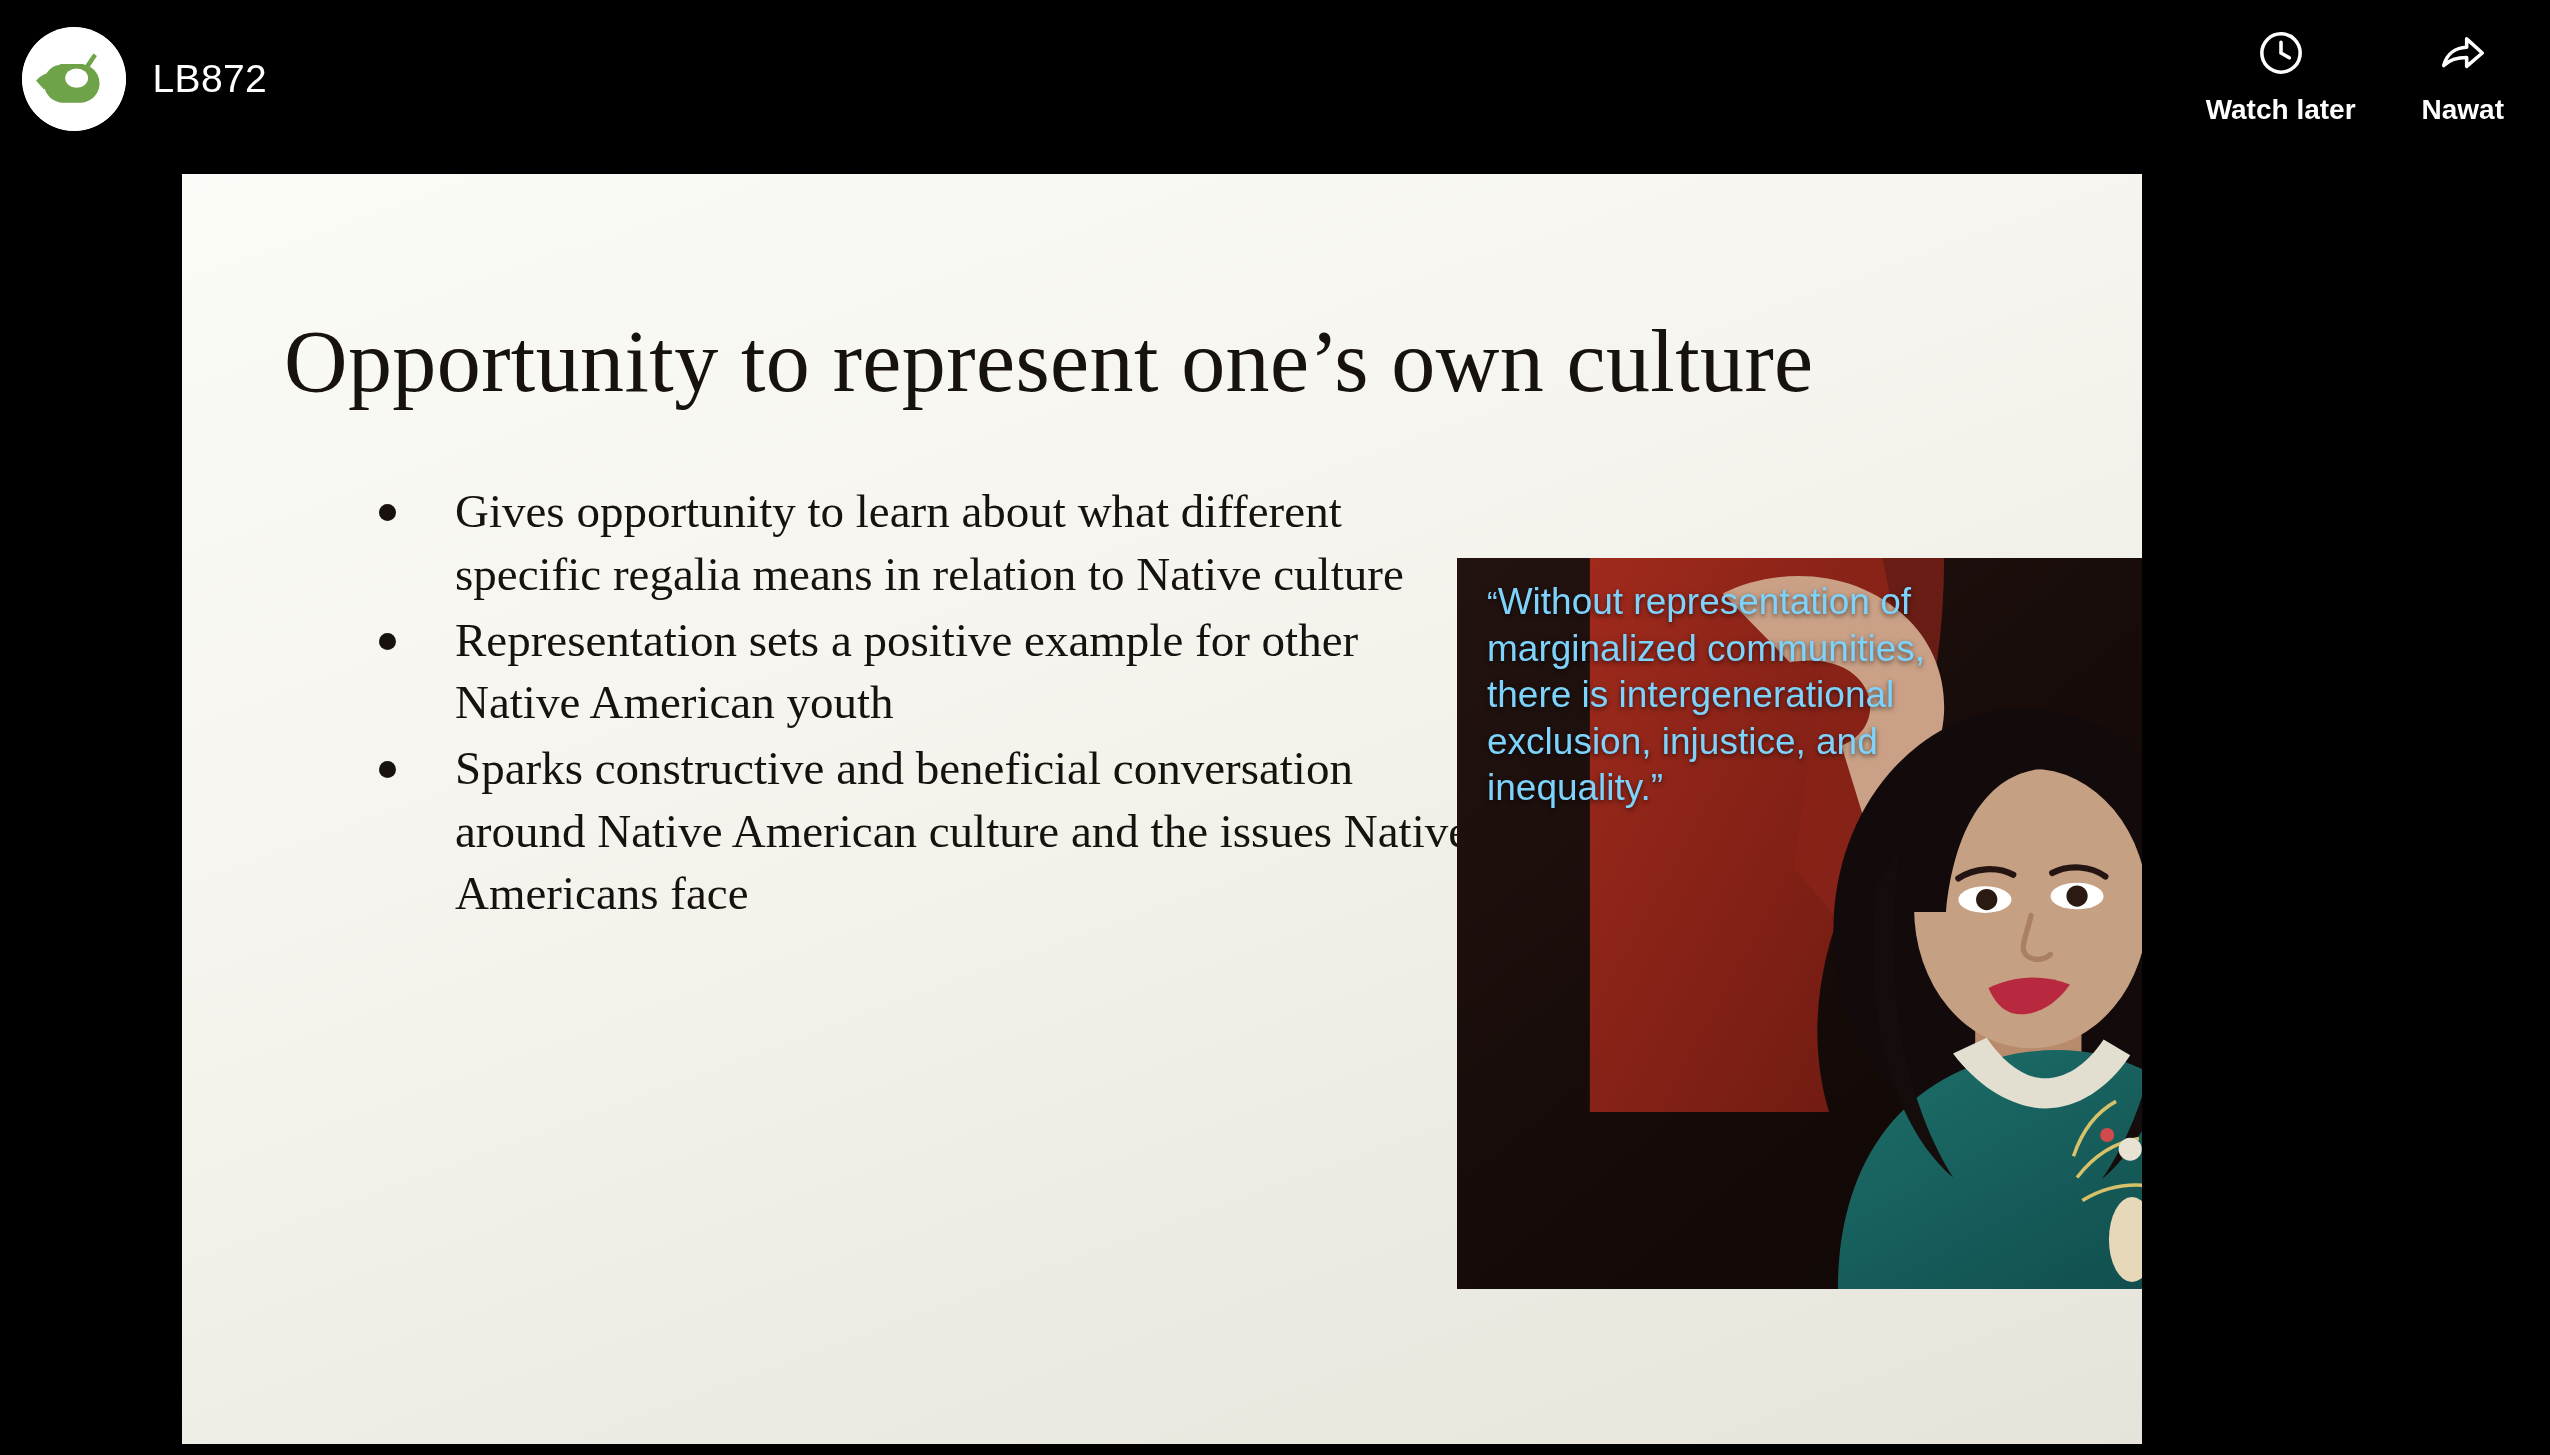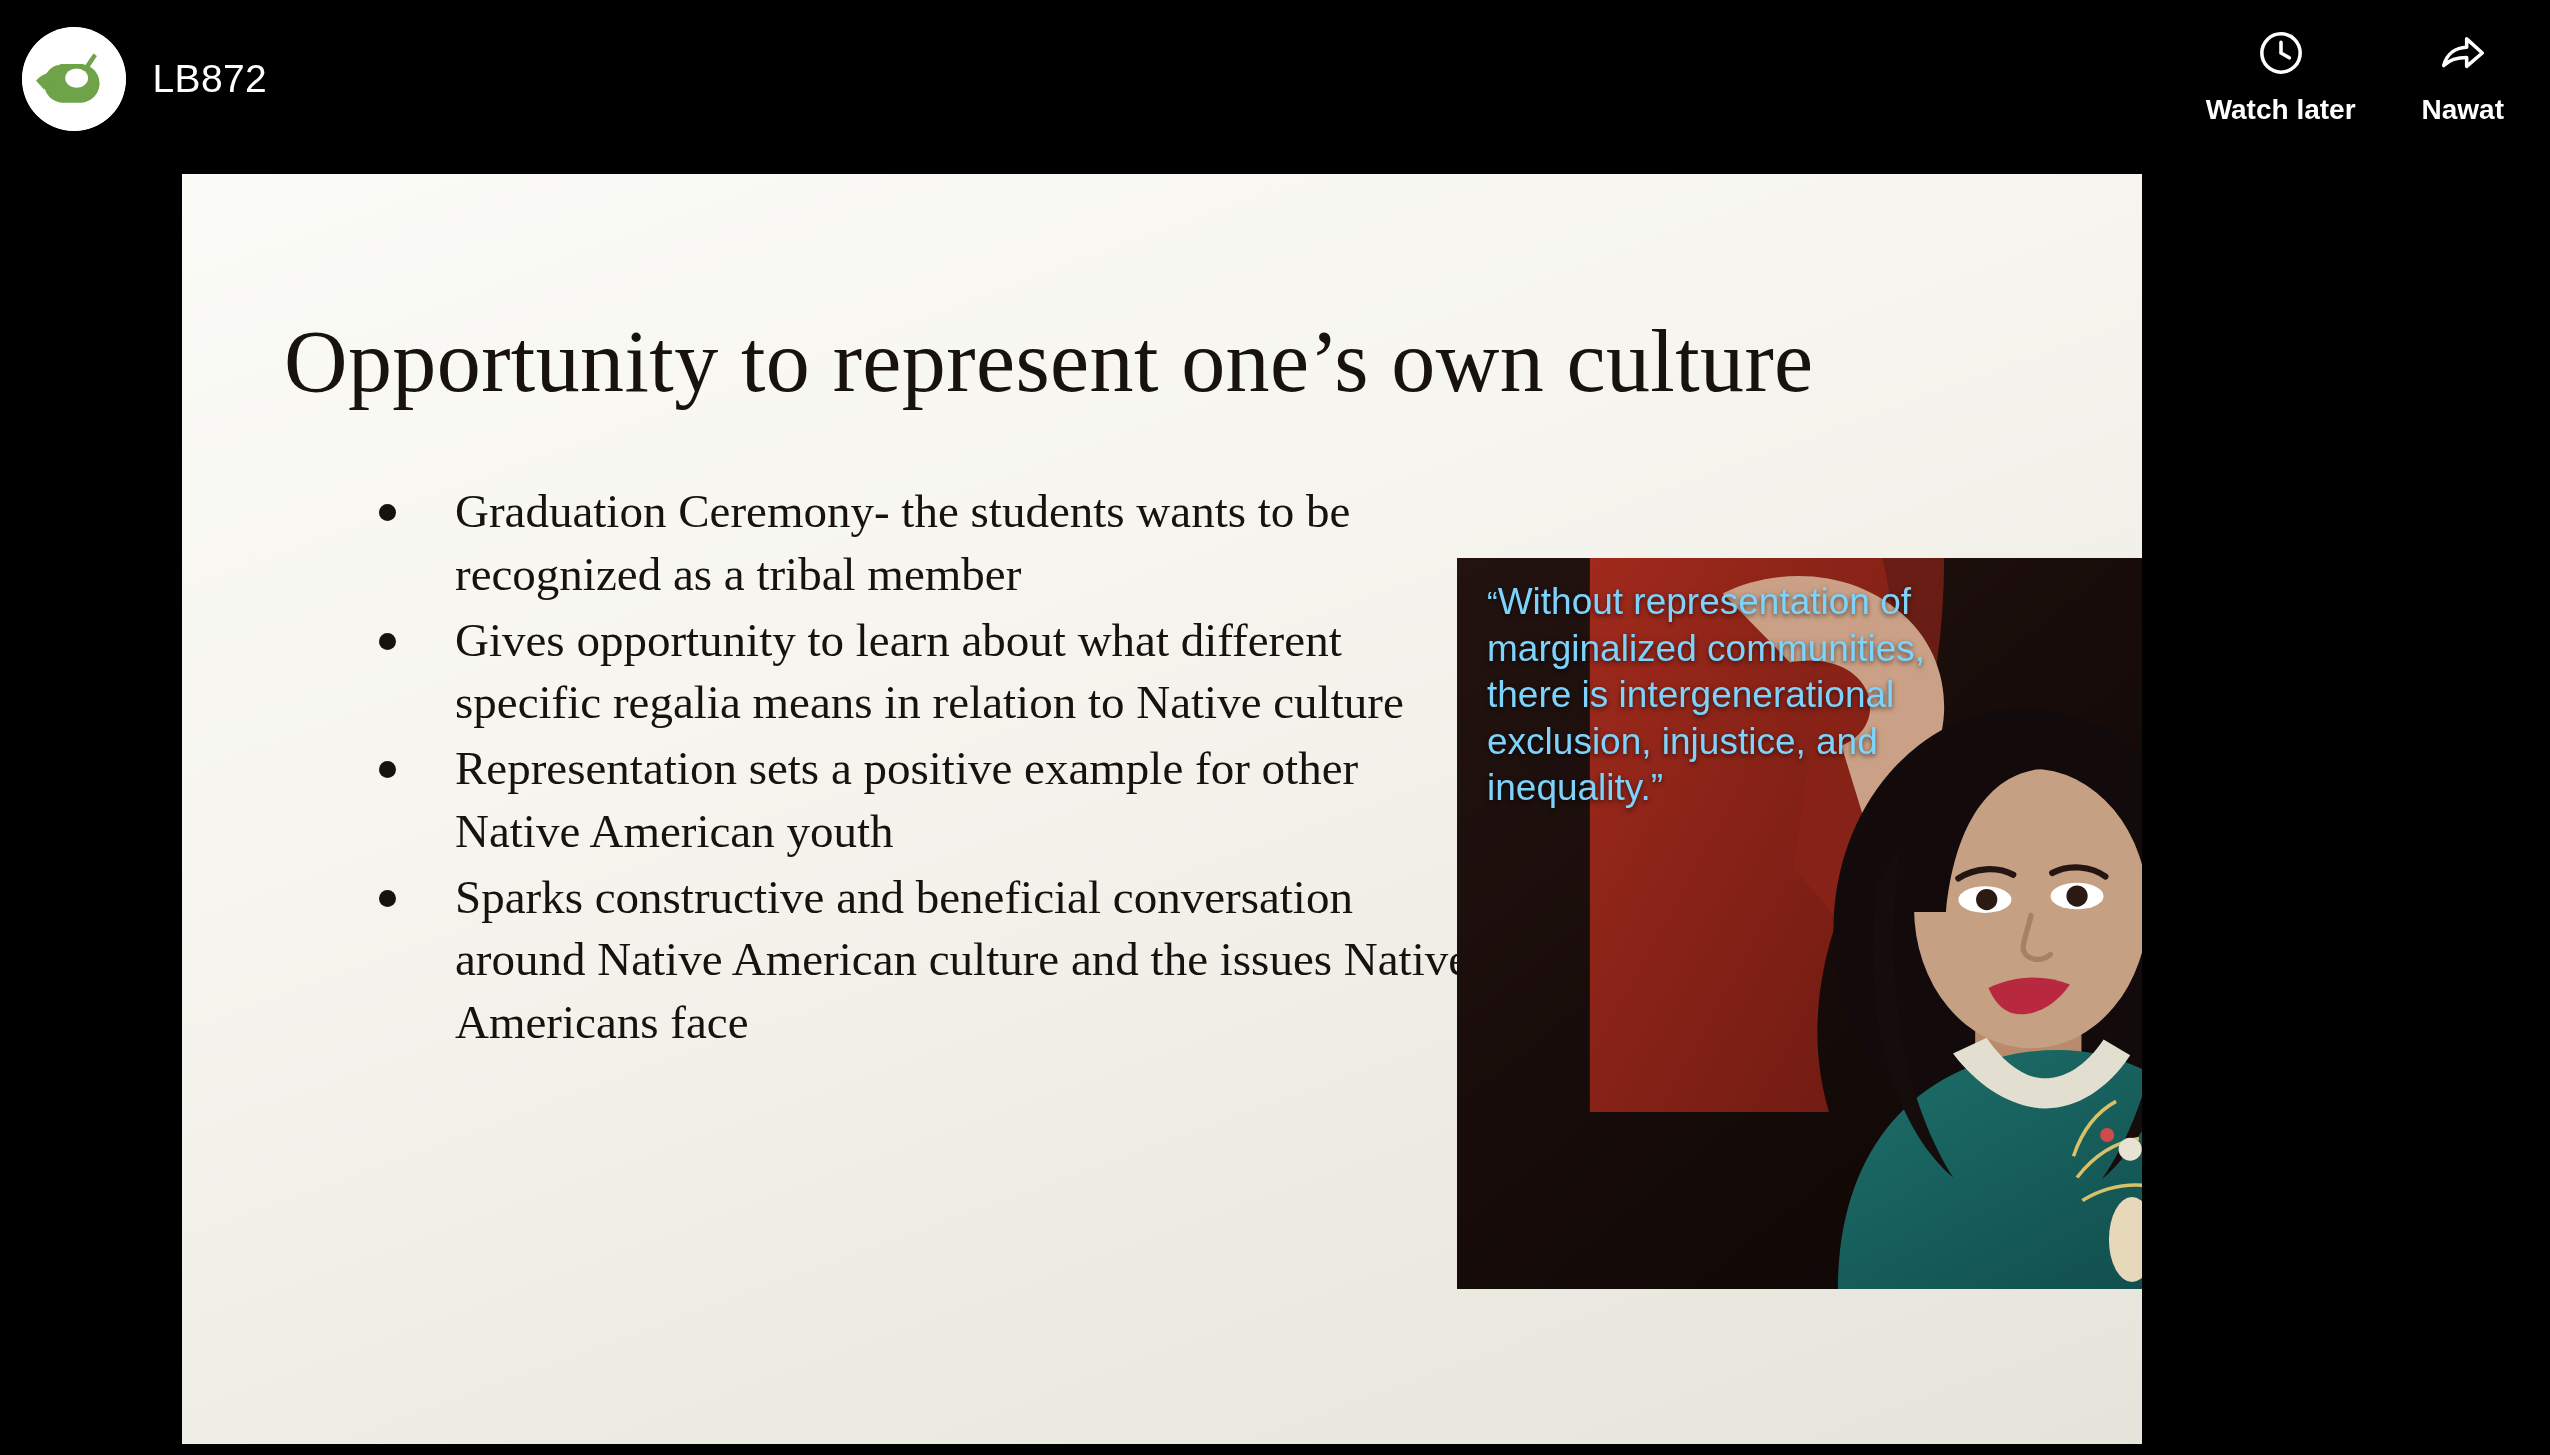--- a/index.html
+++ b/index.html
@@ -234,21 +234,20 @@
       </div>
 
     </div>
   </div>
 
   <div class="slide">
 
     <div class="slide-title">Opportunity to represent one’s own culture</div>
 
     <ul class="bullets">
-      <li>Graduation Ceremony- the students wants to be recognized as a tribal member</li>
       <li>Gives opportunity to learn about what different specific regalia means in relation to Native culture</li>
       <li>Representation sets a positive example for other Native American youth</li>
       <li>Sparks constructive and beneficial conversation around Native American culture and the issues Native Americans face</li>
     </ul>
 
     <div class="photo">
       <div class="photo-inner">
         <svg width="884" height="731" viewBox="0 0 998 826" preserveAspectRatio="none" aria-hidden="true">
           <defs>
             <linearGradient id="bgdark" x1="0" y1="0" x2="1" y2="1">

